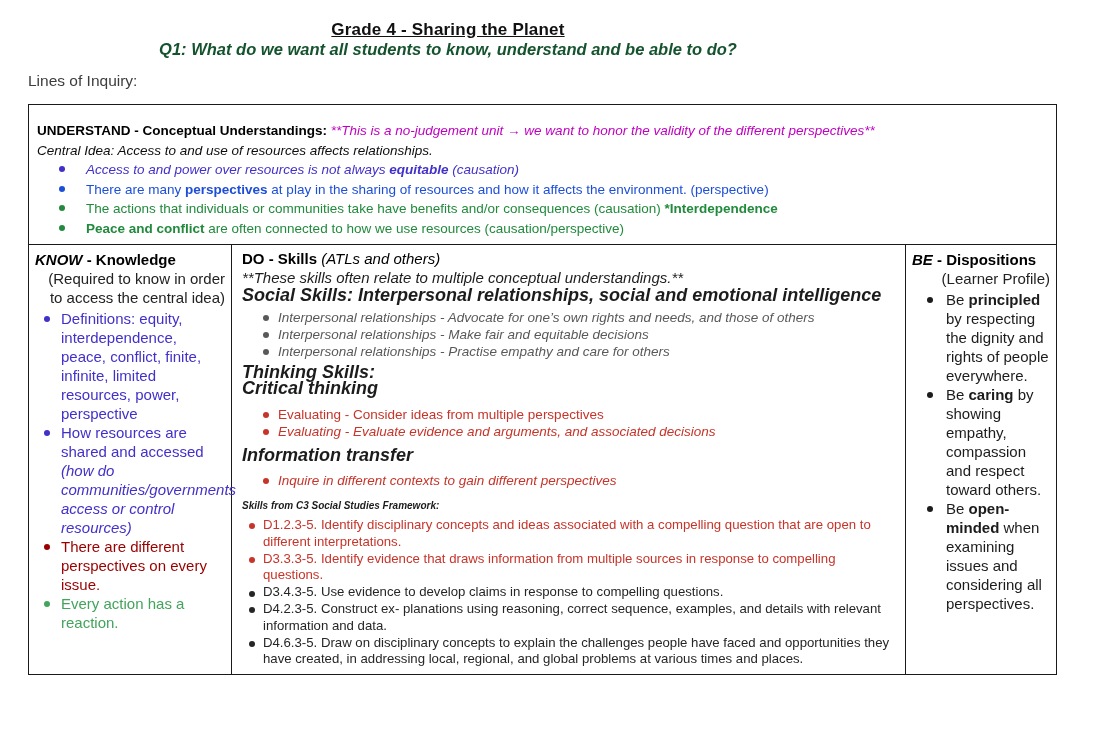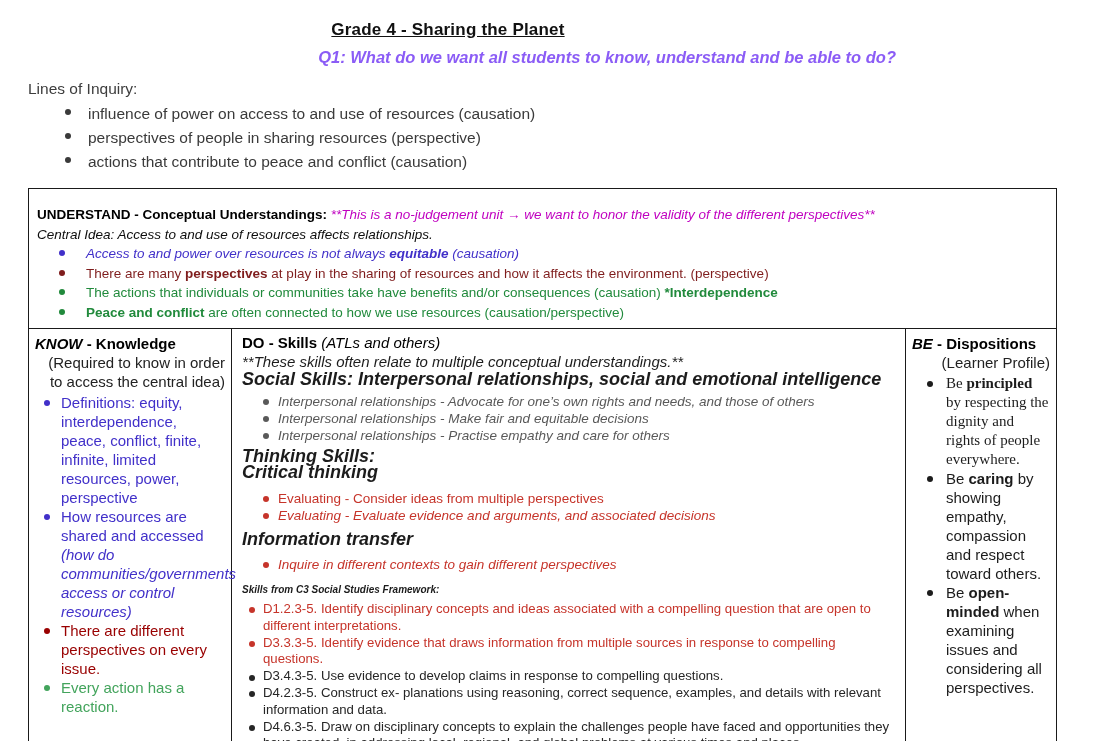--- a/index.html
+++ b/index.html
@@ -10,22 +10,22 @@
     color:#1c1c1c;
   }
   .page { width:896px; height:741px; position:relative; padding-top:20px; }
 
   
   .doc-title {
     text-align:center; font-size:17px; font-weight:700; color:#111;
     text-decoration:underline; letter-spacing:.2px;
   }
   .doc-question {
-    text-align:right; font-size:16.5px; font-weight:700; font-style:italic;
-    color:#8b5cf6; margin-top:8px;
+    text-align:center; font-size:16.5px; font-weight:700; font-style:italic;
+    color:#14532d; 
   }
 
   
   .loi { margin:13px 0 8px 28px; color:#3d3d3d; font-size:15.5px; }
   .loi-label { margin-bottom:4px; }
   ul.bullets { list-style:none; }
   ul.bullets li { position:relative; }
   ul.bullets li::before {
     content:""; position:absolute; width:6px; height:6px; border-radius:50%;
     background:currentColor; top:0.48em;
@@ -70,41 +70,36 @@
 </head>
 <body>
 
 <div class="page">
 
   <div class="doc-title">Grade 4 - Sharing the Planet</div>
   <div class="doc-question">Q1: What do we want all students to know, understand and be able to do?</div>
 
   <div class="loi">
     <div class="loi-label">Lines of Inquiry:</div>
-    <ul class="bullets loi-list">
-        <li style="color: rgb(58, 58, 58);"><span>influence of power on access to and use of resources (causation)</span></li>
-        <li style="color: rgb(58, 58, 58);"><span>perspectives of people in sharing resources (perspective)</span></li>
-        <li style="color: rgb(58, 58, 58);"><span>actions that contribute to peace and conflict (causation)</span></li>
-      </ul>
   </div>
 
   <table class="planner">
     <colgroup>
         <col style="width:203px">
         <col style="width:674px">
         <col style="width:151px">
       </colgroup>
     <tbody>
         <tr>
       <td colspan="3" class="understand-cell">
         <div class="u-header"><span style="font-weight: 700; color: rgb(0, 0, 0);">UNDERSTAND - Conceptual Understandings: </span><span style="font-style: italic; color: rgb(192, 0, 192);">**This is a no-judgement unit → we want to honor the validity of the different perspectives**</span></div>
         <div class="u-central">Central Idea: Access to and use of resources affects relationships.</div>
         <ul class="bullets u-list">
               <li style="color: rgb(65, 48, 201); font-style: italic;"><span>Access to and power over resources is not always </span><span style="font-weight: 700;">equitable</span><span> (causation)</span></li>
-              <li style="color: #7f1d1d;"><span>There are many </span><span style="font-weight: 700;">perspectives</span><span> at play in the sharing of resources and how it affects the environment. (perspective)</span></li>
+              <li style="color: #1d4ed8;"><span>There are many </span><span style="font-weight: 700;">perspectives</span><span> at play in the sharing of resources and how it affects the environment. (perspective)</span></li>
               <li style="color: rgb(33, 138, 60);"><span>The actions that individuals or communities take have benefits and/or consequences (causation) </span><span style="font-weight: 700;">*Interdependence</span></li>
               <li style="color: rgb(33, 138, 60);"><span style="font-weight: 700;">Peace and conflict</span><span> are often connected to how we use resources (causation/perspective)</span></li>
             </ul>
       </td>
     </tr>
     <tr>
       <td class="know-cell">
         <div class="col-title"><span style="font-weight: 700; font-style: italic;">KNOW</span><span style="font-weight: 700;"> - Knowledge</span></div>
         <div class="col-sub">(Required to know in order to access the central idea)</div>
         <ul class="bullets know-list">
@@ -141,21 +136,21 @@
               <li style="color: rgb(38, 38, 38);"><span>D3.4.3-5. Use evidence to develop claims in response to compelling questions.</span></li>
               <li style="color: rgb(38, 38, 38);"><span>D4.2.3-5. Construct ex- planations using reasoning, correct sequence, examples, and details with relevant information and data.</span></li>
               <li style="color: rgb(38, 38, 38);"><span>D4.6.3-5. Draw on disciplinary concepts to explain the challenges people have faced and opportunities they have created, in addressing local, regional, and global problems at various times and places.</span></li>
             </ul>
       </td>
 
       <td class="be-cell">
         <div class="col-title"><span style="font-weight: 700; font-style: italic;">BE</span><span style="font-weight: 700;"> - Dispositions</span></div>
         <div class="col-sub">(Learner Profile)</div>
         <ul class="bullets be-list">
-              <li style="color: rgb(28, 28, 28); font-family: Liberation Serif, serif;"><span>Be </span><span style="font-weight: 700;">principled</span><span> by respecting the dignity and rights of people everywhere.</span></li>
+              <li style="color: rgb(28, 28, 28);"><span>Be </span><span style="font-weight: 700;">principled</span><span> by respecting the dignity and rights of people everywhere.</span></li>
               <li style="color: rgb(28, 28, 28);"><span>Be </span><span style="font-weight: 700;">caring</span><span> by showing empathy, compassion and respect toward others.</span></li>
               <li style="color: rgb(28, 28, 28);"><span>Be </span><span style="font-weight: 700;">open-minded</span><span> when examining issues and considering all perspectives.</span></li>
             </ul>
       </td>
     </tr>
   </tbody>
     </table>
 </div>
 
 </body></html>

